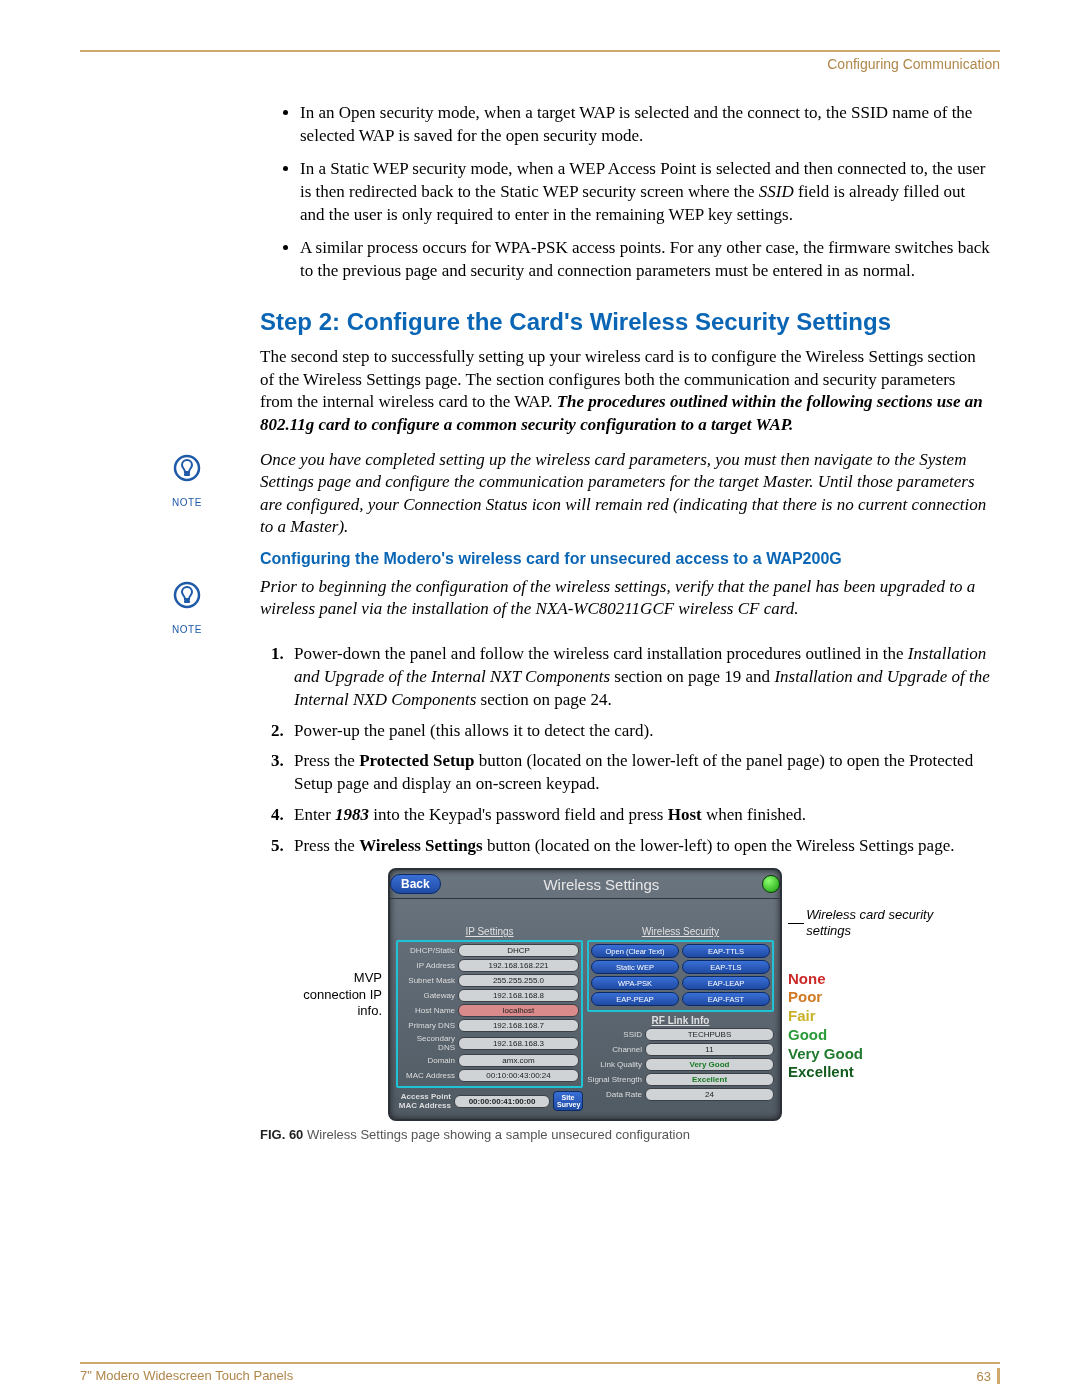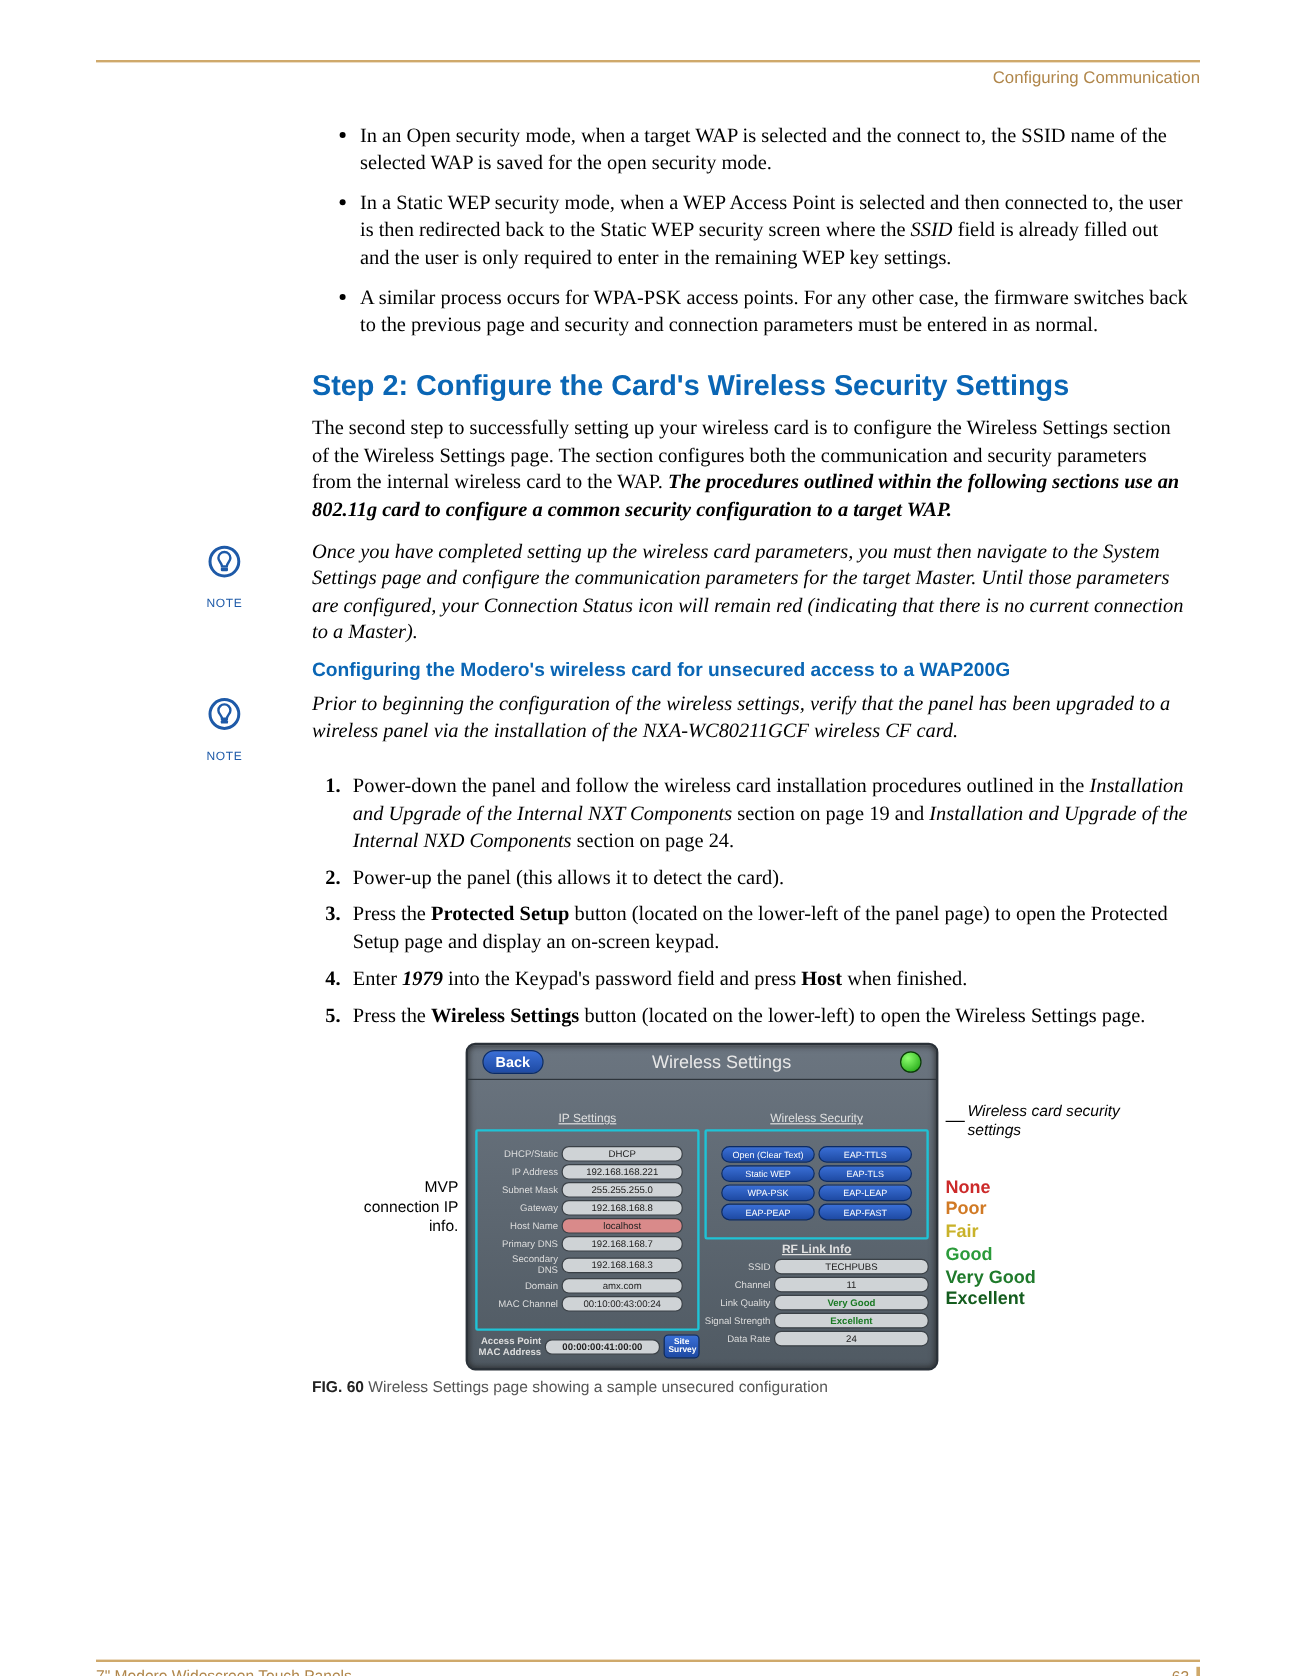--- a/index.html
+++ b/index.html
@@ -128,21 +128,21 @@
     border-radius: 8px;
     font-family: Arial, Helvetica, sans-serif;
     color: #fff;
     font-size: 10px;
     position: relative;
     box-shadow: inset 0 0 6px #222;
   }
   .panel-header {
     display: flex;
     align-items: center;
-    padding: 4px 12px;
+    padding: 4px 0;
     border-bottom: 1px solid #2d343b;
   }
   .back-btn {
     background: linear-gradient(#3a6fd6, #1e4aa3);
     border: 1px solid #0a2b66;
     border-radius: 10px;
     padding: 2px 10px;
     font-size: 12px;
     font-weight: bold;
     color: #fff;
@@ -157,21 +157,21 @@
     width: 16px; height: 16px; border-radius: 50%;
     background: radial-gradient(circle at 35% 30%, #8dff6e, #159c0b);
     border: 1px solid #083d04;
   }
   .panel-body { display: flex; padding: 2px 6px 6px 6px; gap: 4px; }
   .col { flex: 1; margin-top: 24px; }
   .col-title {
     font-size: 10px; text-align: center; color: #e0e0e0;
     text-decoration: underline; margin: 1px 0 3px 0;
   }
-  .hl { border: 2px solid #1fc3d6; padding: 12px; border-radius: 2px; }
+  .hl { border: 2px solid #1fc3d6; padding: 2px; border-radius: 2px; }
   .field-row { display: flex; align-items: center; margin-bottom: 2px; gap: 3px; }
   .field-lbl { width: 55px; text-align: right; font-size: 8px; color: #ddd; }
   .field-val {
     flex: 1; background: #cfd3d6; color: #222; border-radius: 6px;
     text-align: center; font-size: 8px; padding: 1px 2px; border: 1px solid #3a4046;
   }
   .field-val.red { background: #d98a8a; }
   .pill-row { display: flex; gap: 3px; margin-bottom: 2px; }
   .pill {
     flex: 1; background: linear-gradient(#3a6fd6, #1e4aa3);
@@ -263,21 +263,21 @@
       <div class="note-label">NOTE</div>
     </div>
     <div class="note-text">Prior to beginning the configuration of the wireless settings, verify that the panel has been upgraded to a wireless panel via the installation of the NXA-WC80211GCF wireless CF card.</div>
   </div>
 
   <div class="content">
     <ol class="steps">
       <li><span>Power-down the panel and follow the wireless card installation procedures outlined in the </span><i>Installation and Upgrade of the Internal NXT Components</i><span> section on page 19 and </span><i>Installation and Upgrade of the Internal NXD Components</i><span> section on page 24.</span></li>
       <li>Power-up the panel (this allows it to detect the card).</li>
       <li><span>Press the </span><b>Protected Setup</b><span> button (located on the lower-left of the panel page) to open the Protected Setup page and display an on-screen keypad.</span></li>
-      <li><span>Enter </span><b><i>1979</i></b><span> into the Keypad's password field and press </span><b>Host</b><span> when finished.</span></li>
+      <li><span>Enter </span><b><i>1983</i></b><span> into the Keypad's password field and press </span><b>Host</b><span> when finished.</span></li>
       <li><span>Press the </span><b>Wireless Settings</b><span> button (located on the lower-left) to open the Wireless Settings page.</span></li>
     </ol>
 
     <div class="fig-wrap">
       <div class="fig-side-left">MVP connection IP info.</div>
 
       <div class="panel">
         <div class="panel-header">
           <div class="back-btn">Back</div>
           <div class="panel-title">Wireless Settings</div>
@@ -315,21 +315,21 @@
                   </div>
                   <div class="field-row">
                     <div class="field-lbl">Secondary DNS</div>
                     <div class="field-val">192.168.168.3</div>
                   </div>
                   <div class="field-row">
                     <div class="field-lbl">Domain</div>
                     <div class="field-val">amx.com</div>
                   </div>
                   <div class="field-row">
-                    <div class="field-lbl">MAC Channel</div>
+                    <div class="field-lbl">MAC Address</div>
                     <div class="field-val">00:10:00:43:00:24</div>
                   </div>
                 </div>
             </div>
             <div class="field-row" style="margin-top:3px;font-weight:bold;">
               <div class="field-lbl">Access Point MAC Address</div>
               <div class="field-val">00:00:00:41:00:00</div>
               <div class="site-btn">Site Survey</div>
             </div>
           </div>

